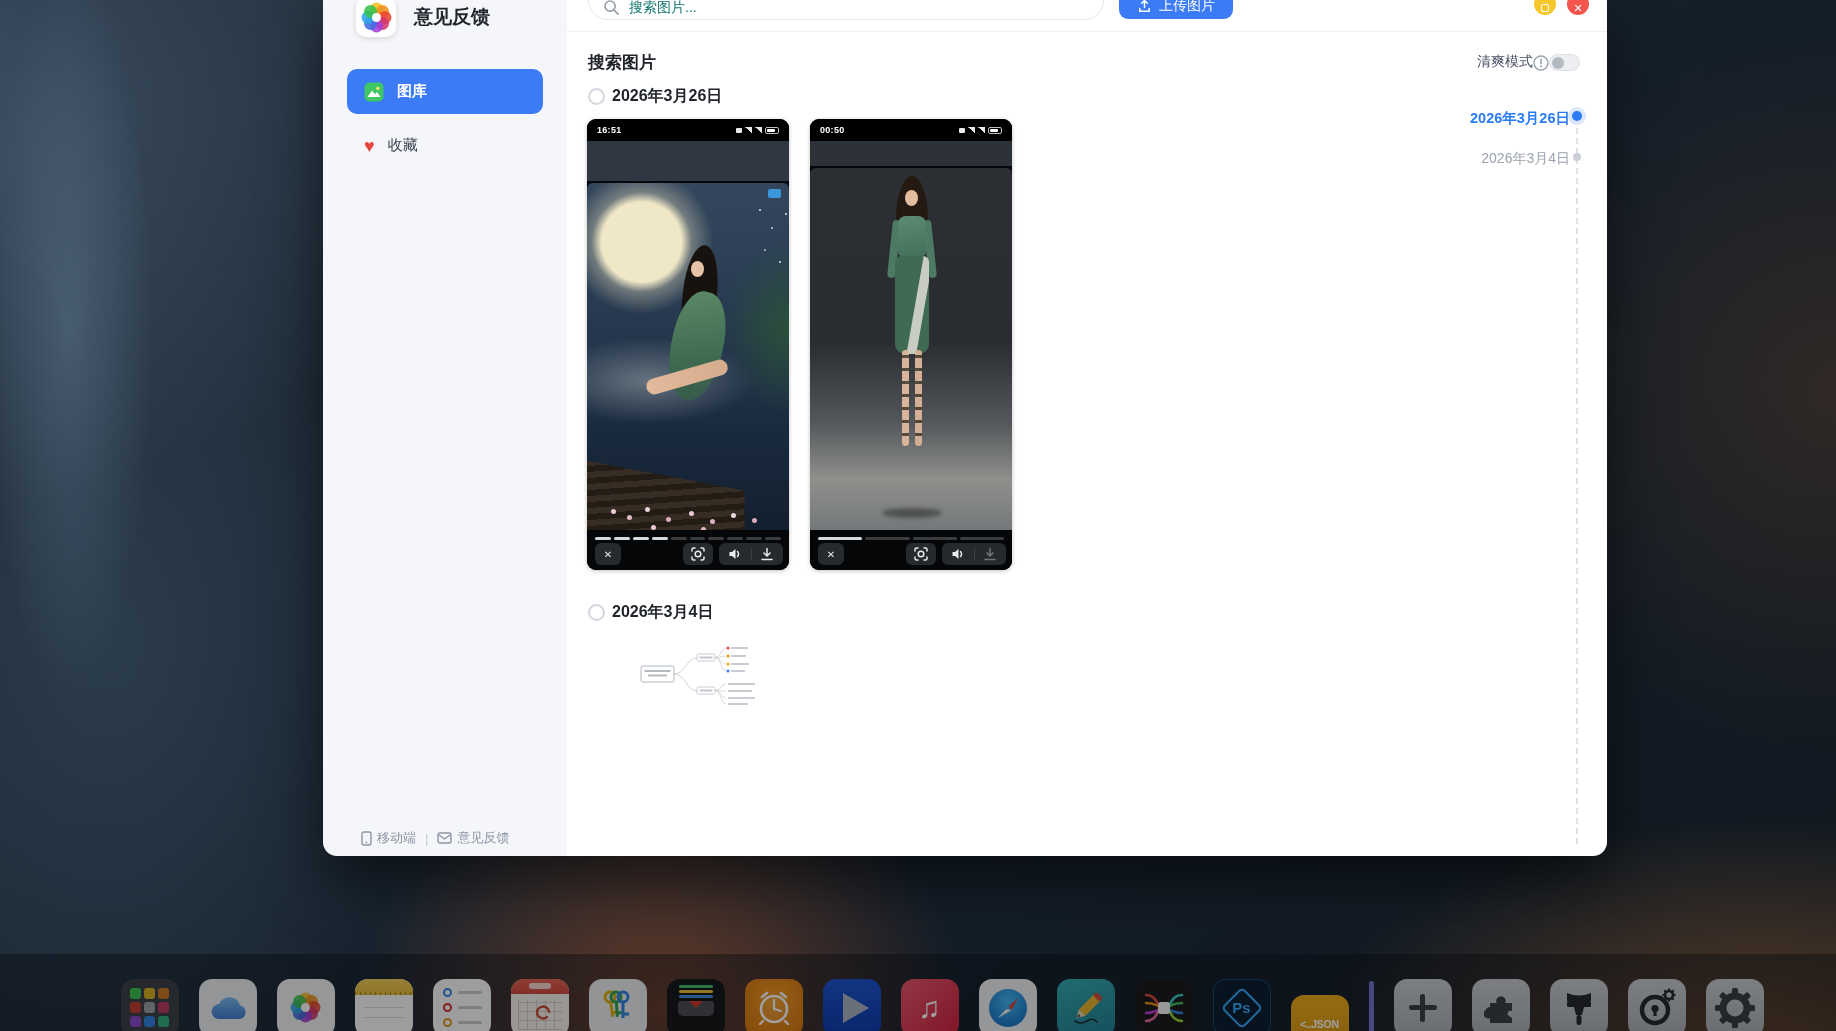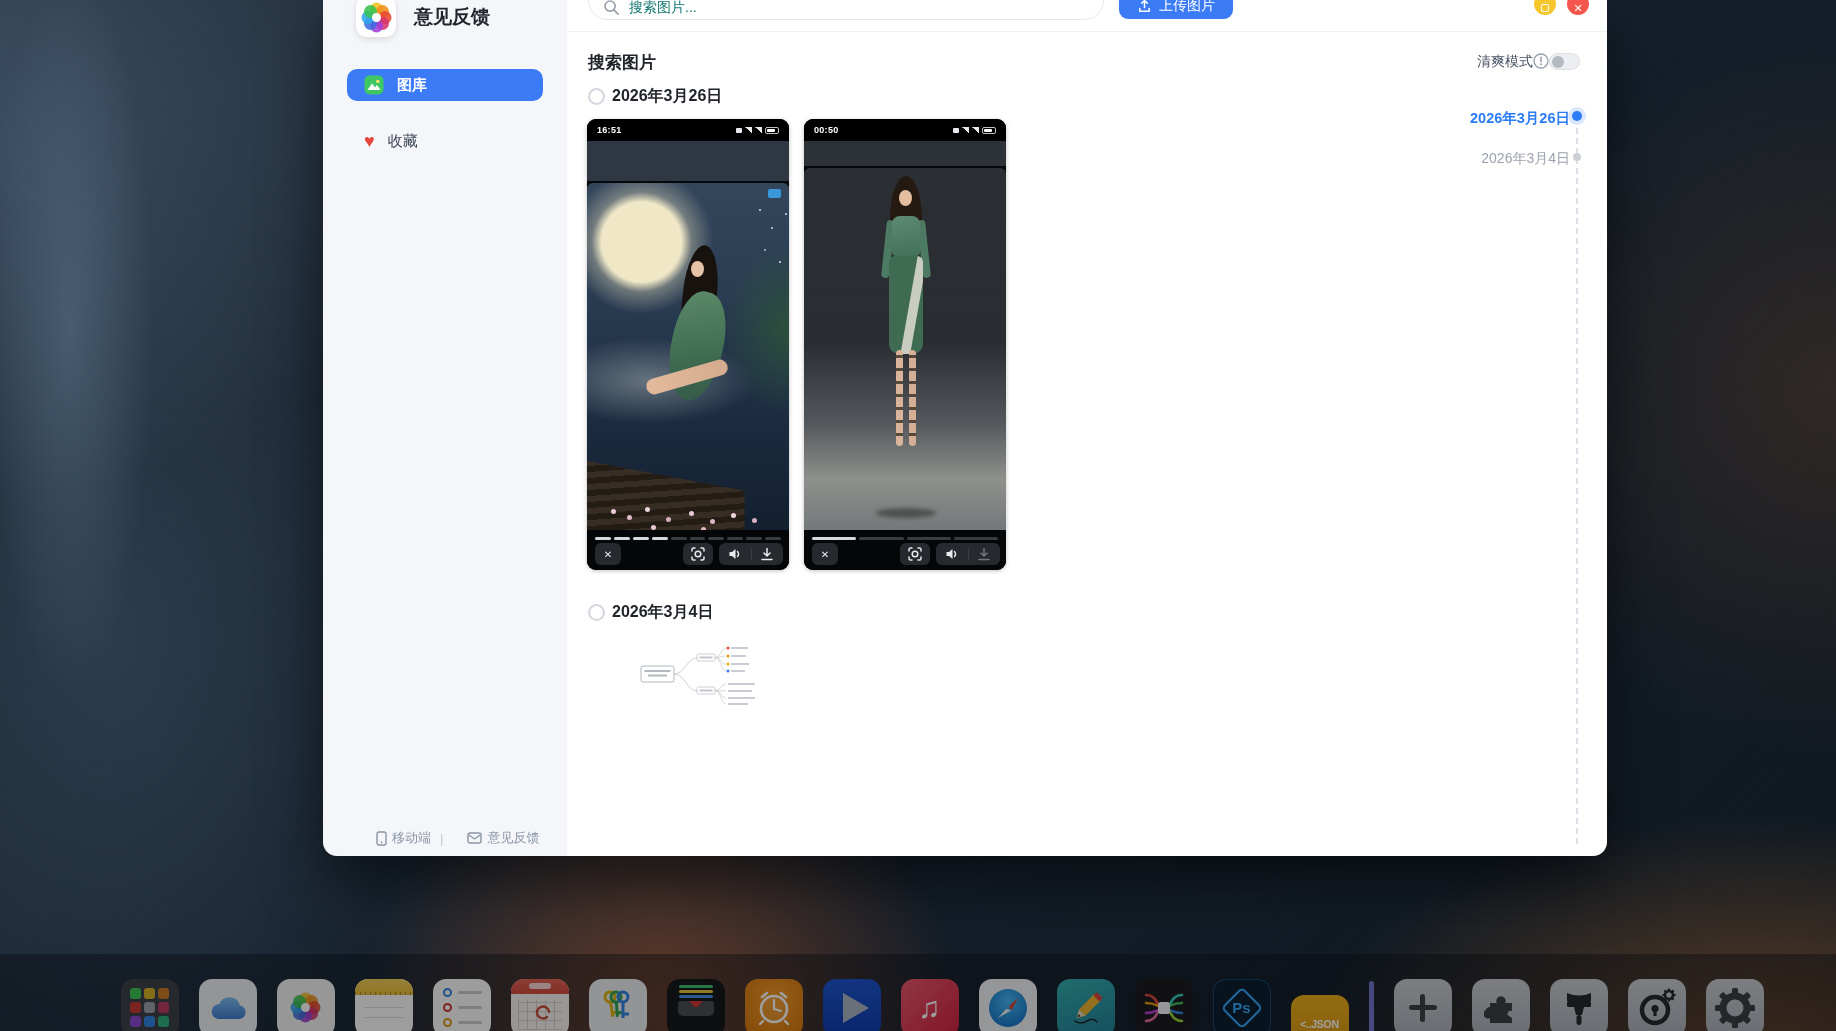--- a/index.html
+++ b/index.html
@@ -31,63 +31,63 @@
   .pinwheel i:nth-child(2){transform:translate(6px,-6px);background:#ef8f1c;}
   .pinwheel i:nth-child(3){transform:translate(8.5px,0);background:#e8472f;}
   .pinwheel i:nth-child(4){transform:translate(6px,6px);background:#d6336f;}
   .pinwheel i:nth-child(5){transform:translate(0,8.5px);background:#a03fd8;}
   .pinwheel i:nth-child(6){transform:translate(-6px,6px);background:#3f6ce0;}
   .pinwheel i:nth-child(7){transform:translate(-8.5px,0);background:#2fa5e8;}
   .pinwheel i:nth-child(8){transform:translate(-6px,-6px);background:#35c24f;}
   .pinwheel b{position:absolute;left:50%;top:50%;width:9px;height:9px;margin:-4.5px;border-radius:50%;background:#fff;}
 
   .nav{position:absolute;left:24px;top:69px;width:196px;}
-  .nav-item{height:32px;border-radius:10px;display:flex;align-items:center;gap:13px;padding-left:17px;
-    margin-bottom:24px;font-size:15px;color:#3a4352;cursor:default;}
+  .nav-item{height:45px;border-radius:10px;display:flex;align-items:center;gap:13px;padding-left:17px;
+    margin-bottom:9px;font-size:15px;color:#3a4352;cursor:default;}
   .nav-item.active{background:#3c7bf6;color:#fff;font-weight:600;}
   .ic-gallery{width:20px;height:20px;flex:0 0 auto;}
   .heart{color:#e5473c;font-size:18px;line-height:1;}
   .ic-album{width:18px;height:18px;border-radius:4px;background:#f2b63d;padding:2.5px;display:grid;
     grid-template-columns:1fr 1fr;grid-template-rows:1fr 1fr;gap:2px;}
   .ic-album span{border-radius:1.5px;}
   .ic-album span:nth-child(1){background:#4a7fd6;} .ic-album span:nth-child(2){background:#74a0e8;}
   .ic-album span:nth-child(3){background:#2b4f9e;} .ic-album span:nth-child(4){background:#49b0d8;}
 
   .side-foot{position:absolute;left:38px;bottom:9px;display:flex;align-items:center;gap:9px;
     font-size:13px;color:#8b95a5;}
-  .side-foot .lk{display:flex;align-items:center;gap:5px;cursor:default;margin-left:15px;}
+  .side-foot .lk{display:flex;align-items:center;gap:5px;cursor:default;}
   .side-foot .sep{color:#c3c9d2;}
 
   
   .search{position:absolute;left:21px;top:-19px;width:516px;height:39px;border:1.5px solid #e4e7ec;
     border-radius:20px;background:#fff;display:flex;align-items:center;padding:0 14px;gap:9px;}
   .search .ph{font-size:14px;color:#0f766e;margin-top:14px;}
   .search svg{margin-top:14px;}
   .btn-upload{position:absolute;left:552px;top:-19px;width:114px;height:38px;border:none;border-radius:9px;
     background:#3c7bf6;color:#fff;font-size:14px;display:flex;align-items:center;justify-content:center;gap:7px;}
   .btn-upload span{margin-top:12px;}
   .btn-upload svg{margin-top:12px;}
   .winbtn{position:absolute;top:-7px;width:22px;height:22px;border-radius:50%;display:flex;align-items:center;
     justify-content:center;color:#fff;}
   .winbtn.min{left:967px;background:#f6c62d;}
   .winbtn.min i{display:block;width:8px;height:8px;border:1.6px solid #fff;border-radius:2px;margin-top:8px;}
   .winbtn.close{left:1000px;background:#f4564e;font-size:11px;font-weight:700;padding-top:8px;}
   .top-divider{position:absolute;left:0;right:0;top:31px;height:1px;background:#eef0f3;}
 
   .heading{position:absolute;left:21px;top:51px;font-size:17px;font-weight:700;color:#21252b;}
-  .clean{position:absolute;right:27px;top:53px;display:flex;align-items:flex-start;}
+  .clean{position:absolute;right:27px;top:53px;display:flex;align-items:flex-end;}
   .clean .lbl{font-size:14px;color:#4a5365;}
   .toggle{width:31px;height:17px;border-radius:9px;background:#eceef1;border:1px solid #dde0e5;position:relative;}
   .toggle .knob{position:absolute;left:1.5px;top:1.5px;width:12px;height:12px;border-radius:50%;background:#b4bac2;}
 
   .radio{position:absolute;width:17px;height:17px;border-radius:50%;border:2px solid #d3d8df;background:#fff;}
   .sec-date{position:absolute;font-size:16px;font-weight:700;color:#21252b;}
 
   
-  .photo-row{position:absolute;left:20px;top:119px;display:flex;gap:15px;}
+  .photo-row{position:absolute;left:20px;top:119px;display:flex;gap:21px;}
   .card{position:relative;width:202px;height:451px;border-radius:9px;overflow:hidden;background:#06080b;
     box-shadow:0 1px 4px rgba(0,0,0,.25);}
   .sbar{position:absolute;left:0;top:0;right:0;height:22px;display:flex;align-items:center;
     justify-content:space-between;padding:0 10px;background:#000;}
   .sbar .time{font-size:9px;font-weight:700;color:#fff;letter-spacing:.3px;}
   .sicons{display:flex;align-items:center;gap:3px;}
   .sicons .sg{width:7px;height:6px;background:linear-gradient(to top right,transparent 48%,#e7e9ec 50%);}
   .sicons .chip{width:6px;height:5px;background:#e7e9ec;border-radius:1px;}
   .sicons .batt{width:14px;height:7px;border:1px solid rgba(255,255,255,.75);border-radius:2px;position:relative;}
   .sicons .batt i{position:absolute;left:1px;top:1px;bottom:1px;width:8px;background:#fff;border-radius:1px;}

